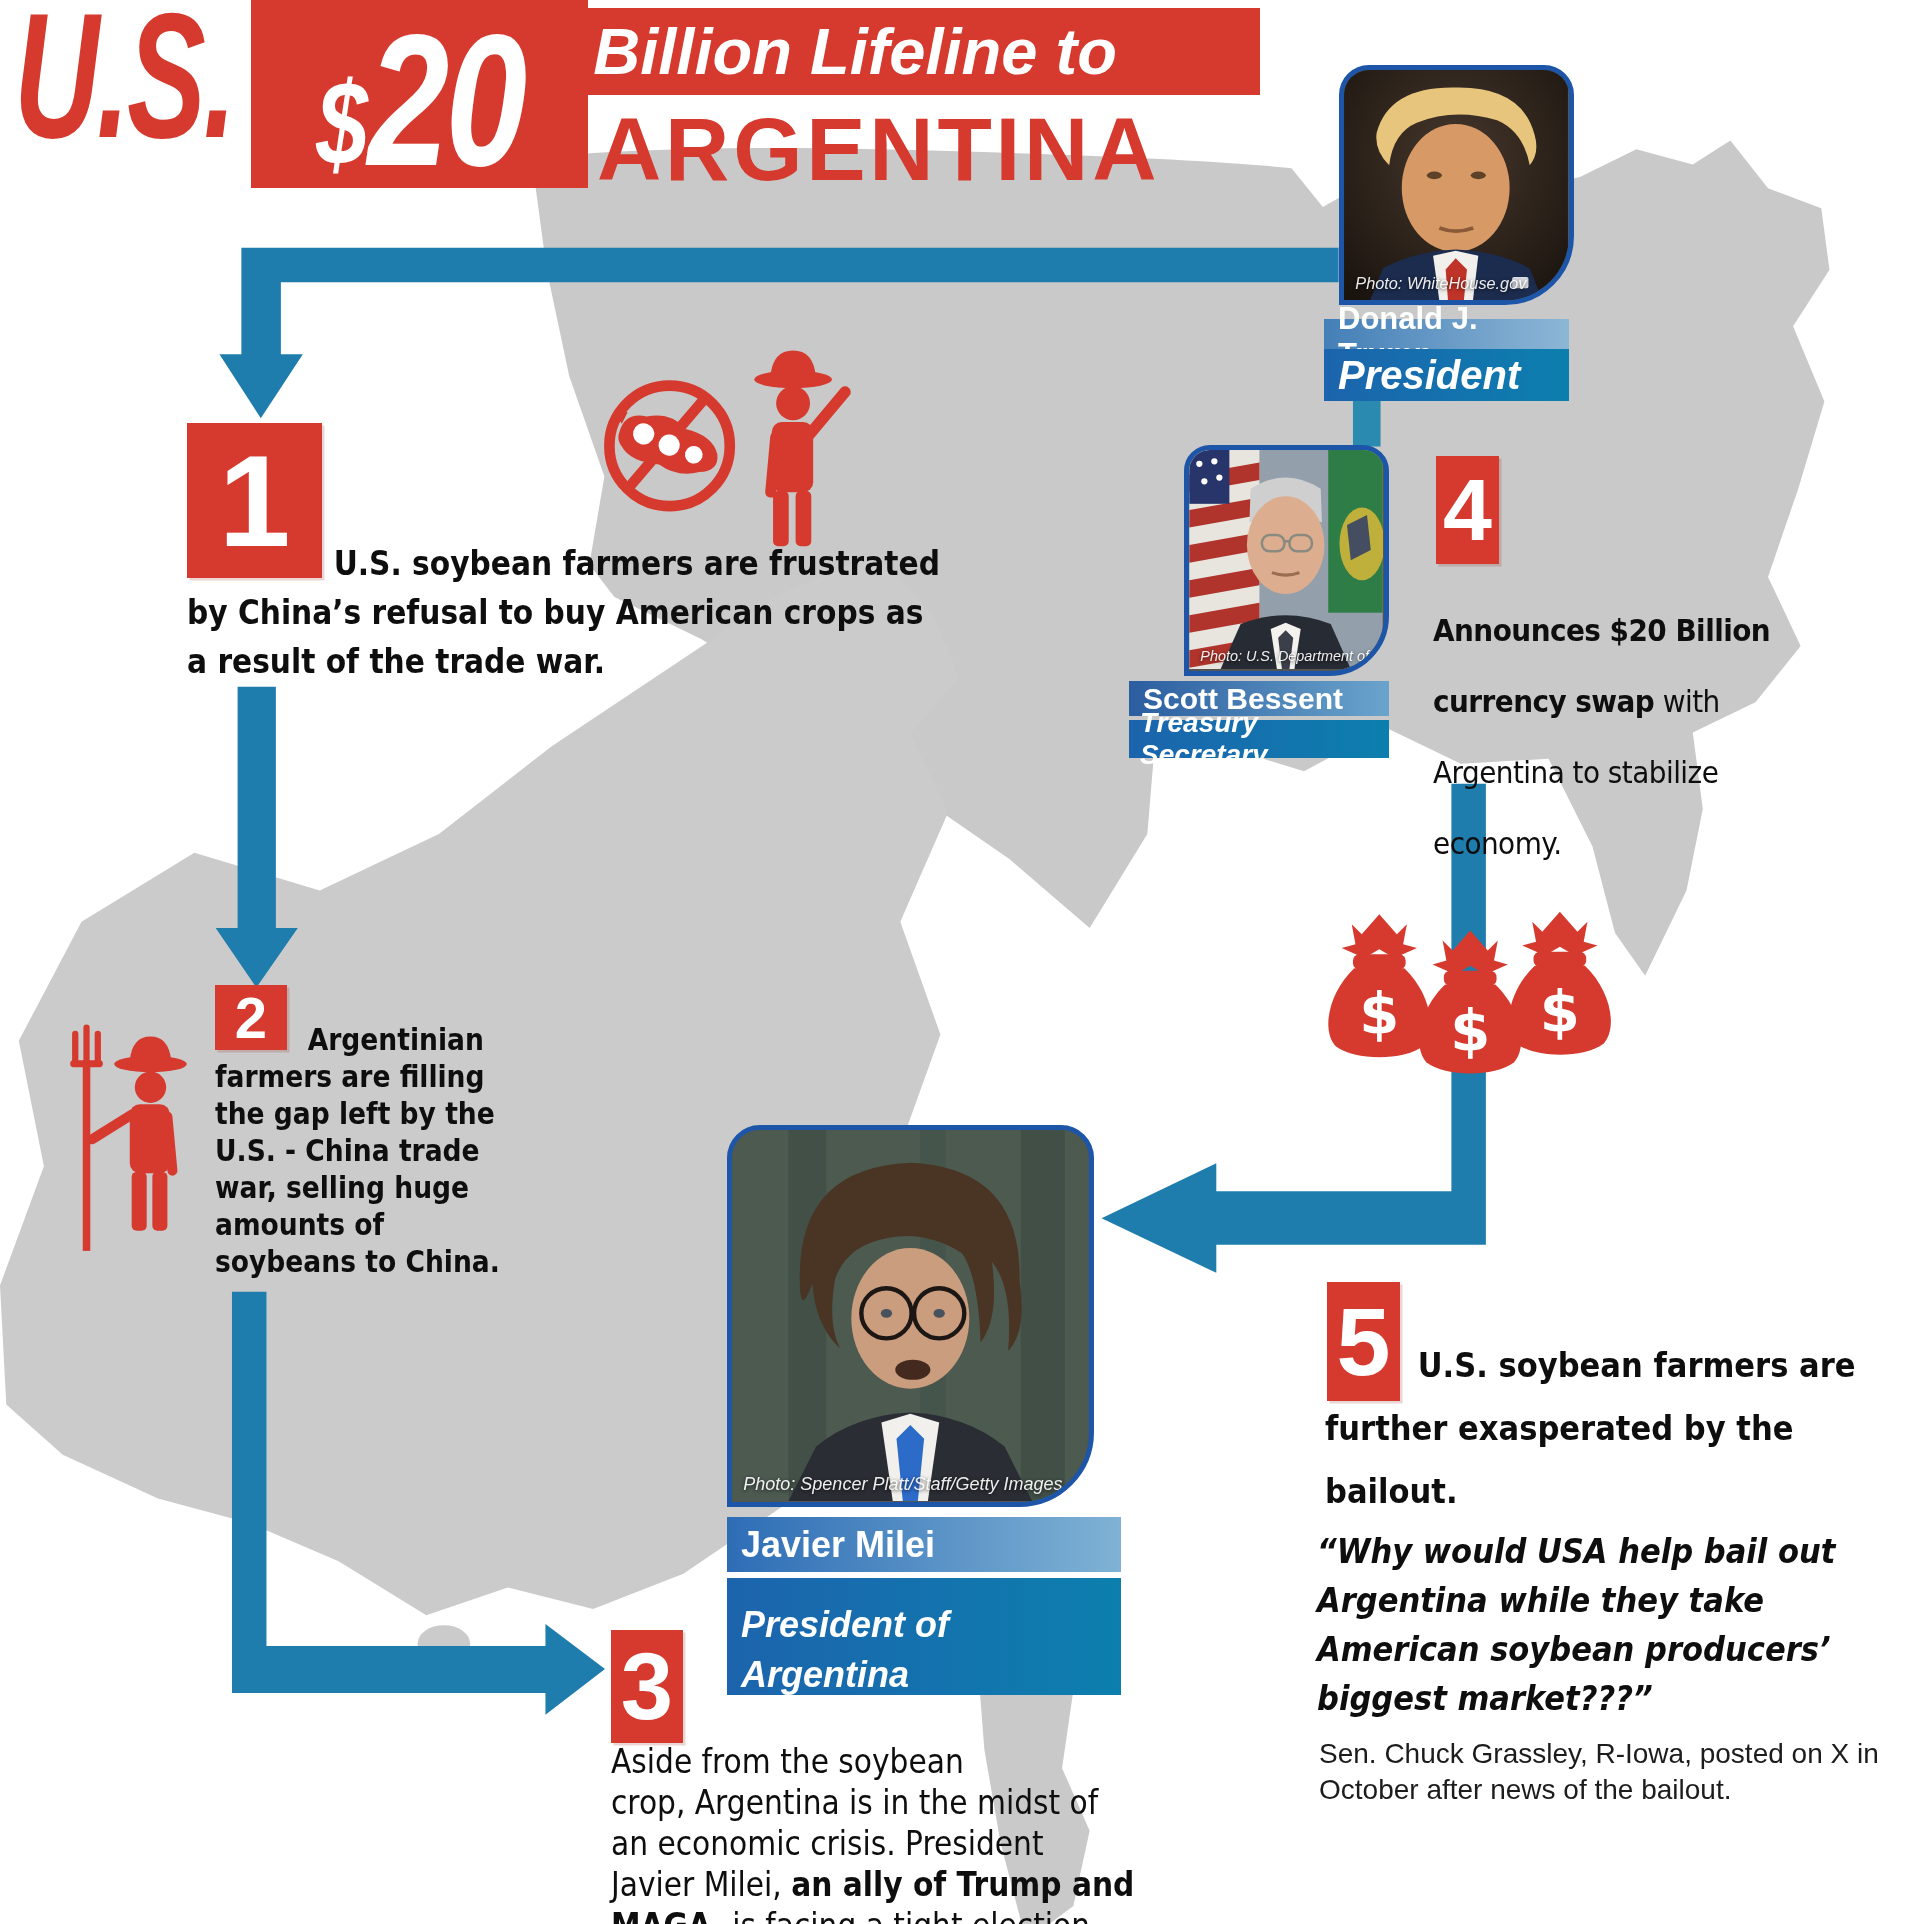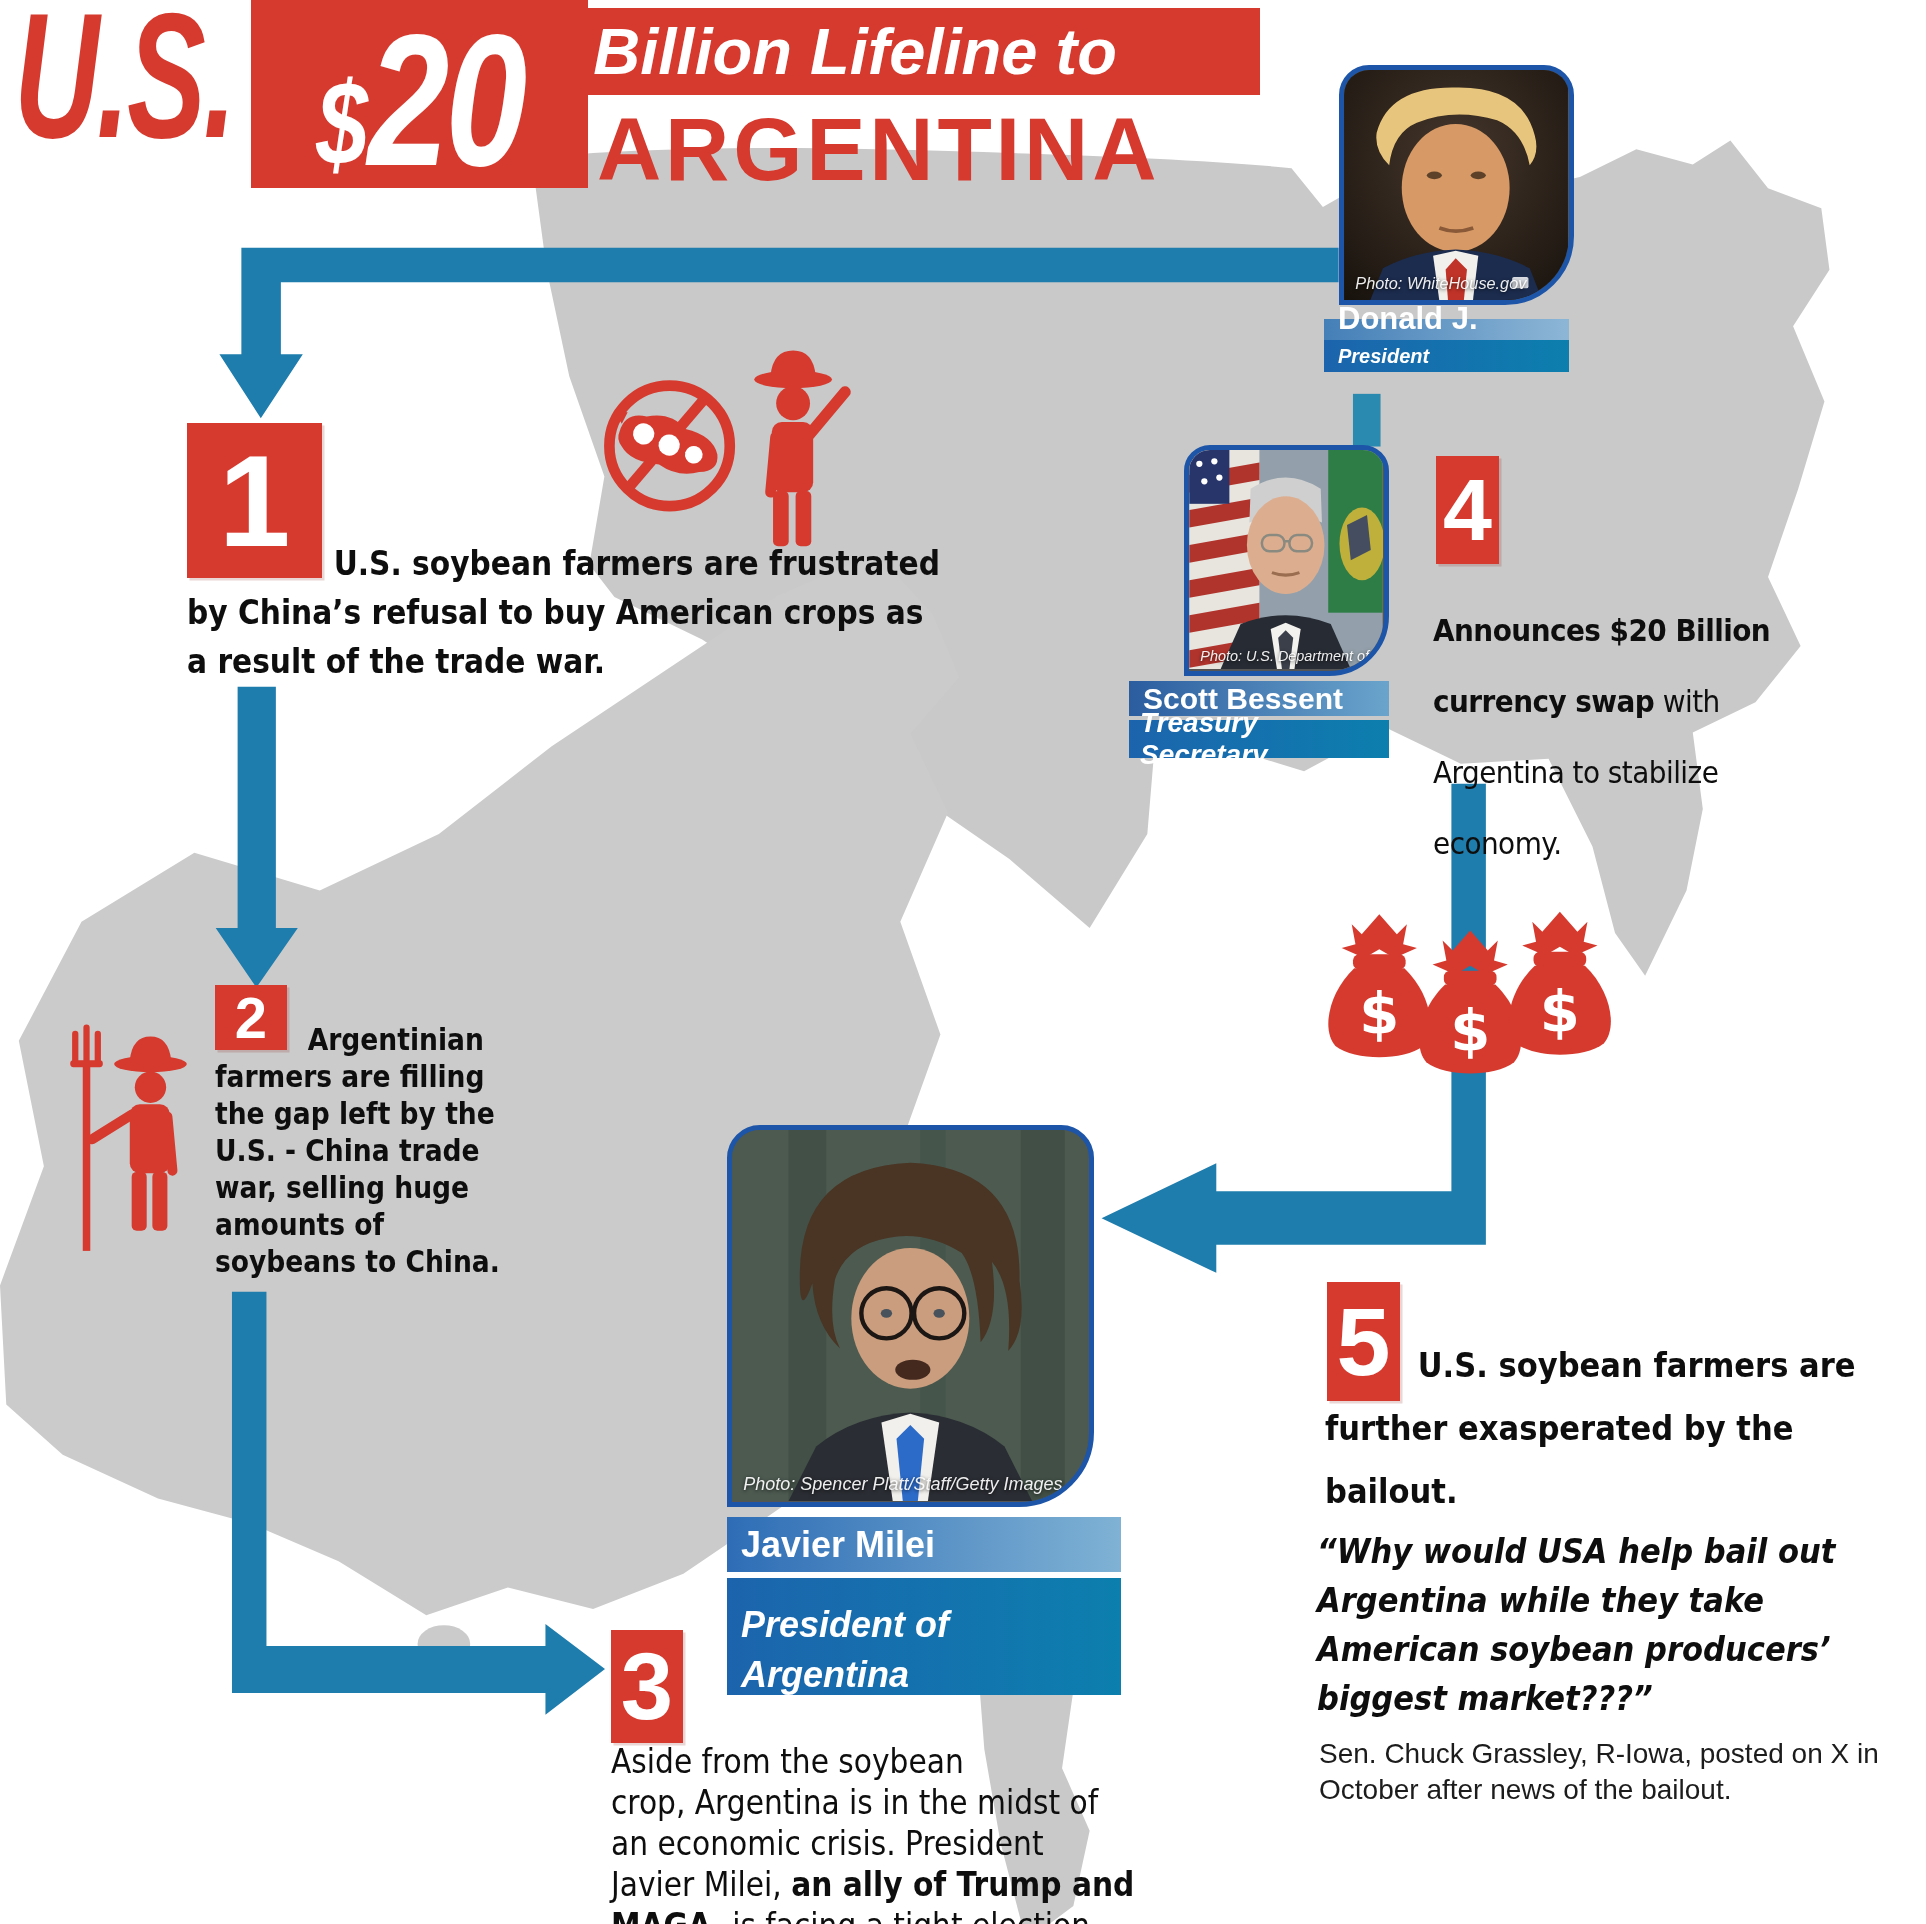--- a/index.html
+++ b/index.html
@@ -176,21 +176,21 @@
       <path d="M 30 397 L 62 316 Q 116 288 178 286 Q 242 288 296 316 L 328 397 Z" fill="#1c2c4e"></path>
       <path d="M 142 296 L 178 288 L 214 296 L 202 397 L 156 397 Z" fill="#f2f0ec"></path>
       <path d="M 178 300 L 196 318 L 188 397 L 168 397 L 162 318 Z" fill="#c03328"></path>
       <rect x="268" y="330" width="26" height="18" rx="3" fill="#d8dbe2"></rect>
     </svg>
     <span class="credit" style="font-size:16.3px;">Photo: WhiteHouse.gov</span>
   </div>
   <div class="abs bar namebar-trump" style="left:1324px;top:319px;width:245px;height:35px;font-size:31px;">
     <span>Donald J. Trump</span>
   </div>
-  <div class="abs bar rolebar" style="left:1324px;top:340px;width:245px;height:32px;font-size:20px;">
+  <div class="abs bar rolebar" style="left:1324px;top:349px;width:245px;height:52px;font-size:40px;">
     <span>President</span>
   </div>
 
   <div class="abs photo" style="left:1184px;top:445px;width:205px;height:231px;border-radius:26px 26px 60px 0;">
     <svg width="194" height="219" viewBox="0 0 309 350">
       <rect width="309" height="350" fill="#93a0ab"></rect>
       <g>
         <rect x="0" y="0" width="112" height="350" fill="#e8e4de"></rect>
         <path d="M0 40 L112 20 L112 48 L0 68 Z" fill="#b0342c"></path>
         <path d="M0 96 L112 76 L112 104 L0 124 Z" fill="#b0342c"></path>

